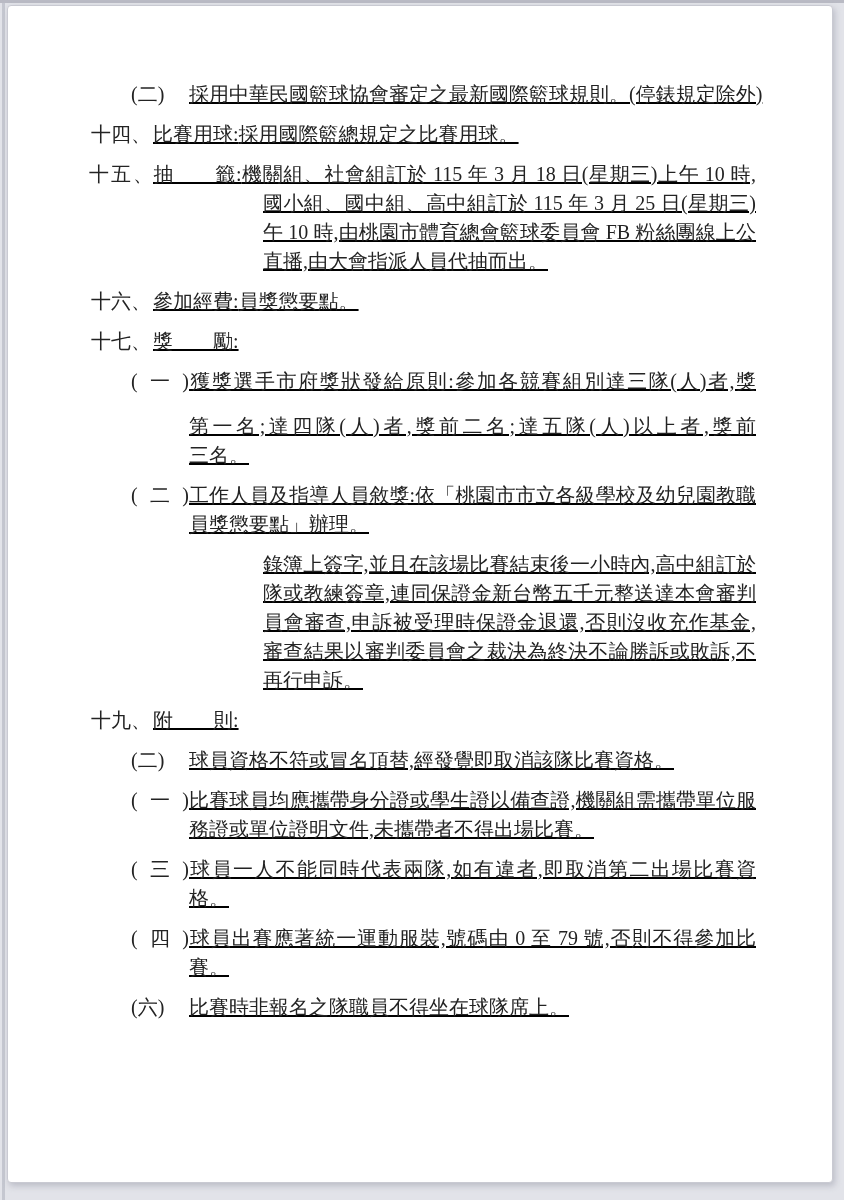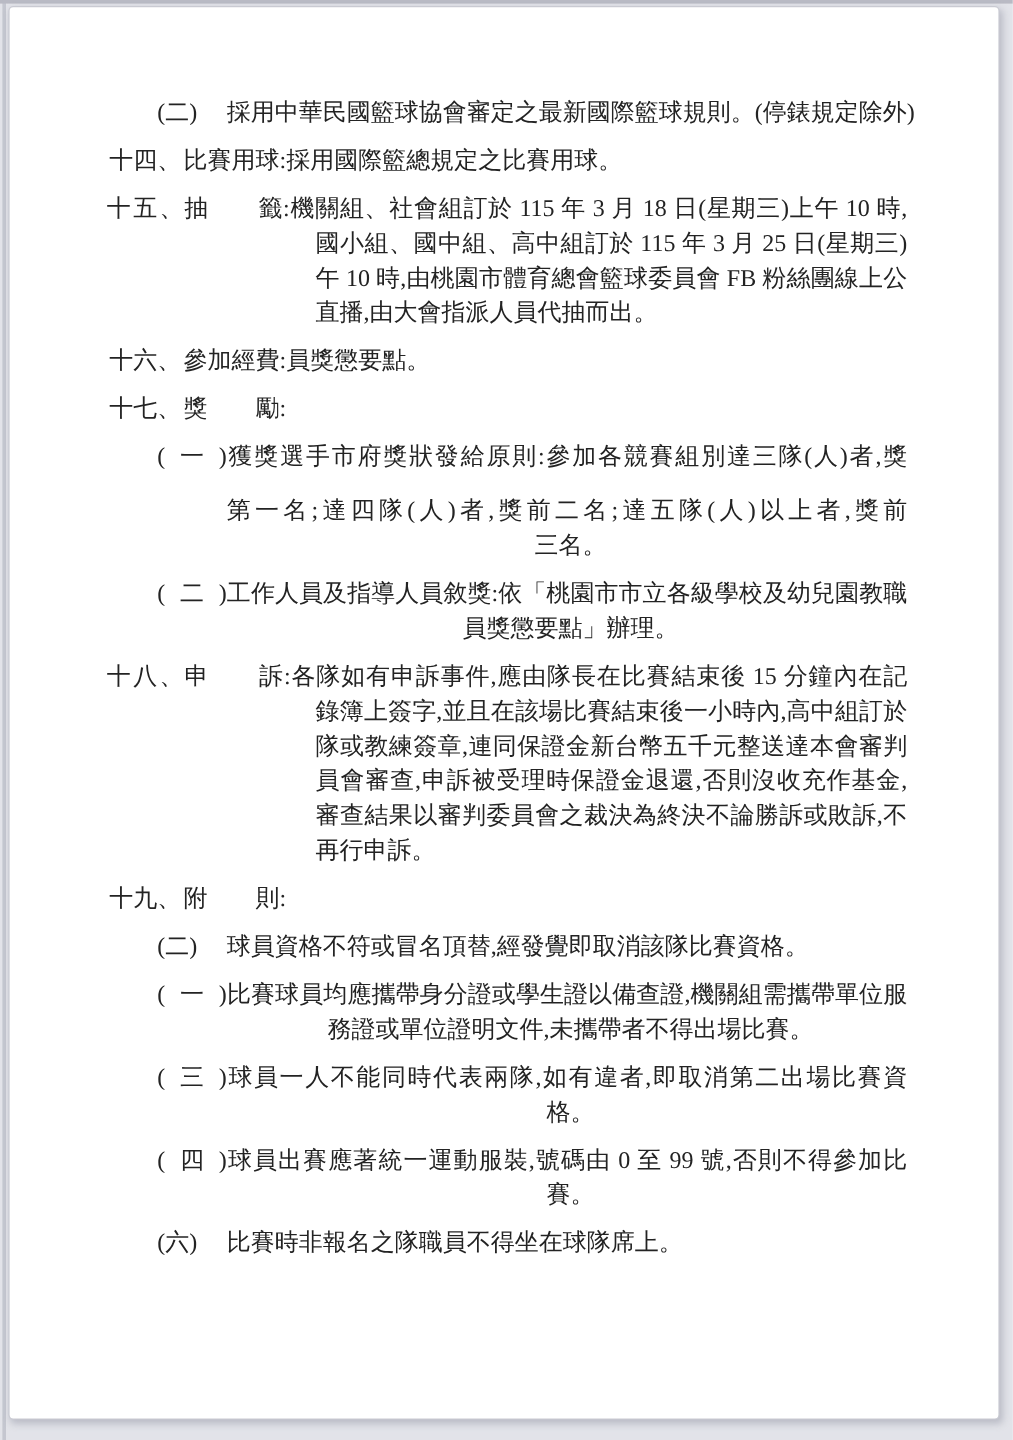--- a/index.html
+++ b/index.html
@@ -11,34 +11,35 @@
   
   .edge-top{position:absolute;top:0;left:0;right:0;height:3px;background:var(--edge_line_dark,#b9bac4);}
   .edge-left{position:absolute;top:0;left:2px;bottom:0;width:3px;background:var(--edge_line_dark,#b9bac4);opacity:.7;}
   .page{
     position:absolute;left:7px;top:5px;right:11px;bottom:17px;
     background:var(--paper,#ffffff);
     border:1px solid var(--edge_line,#c9cad2);
     border-radius:4px;
     box-shadow:2px 3px 6px rgba(140,142,158,.45);
     overflow:hidden;
+    text-decoration:underline;
   }
   .doc{
     padding:74px 70px 0 81px;
     color:var(--text,#232323);
     font-size:20px;
     letter-spacing:0;
   }
   .block{margin-bottom:11px;}
   .line{height:29px;line-height:29px;white-space:pre;}
   .num{display:inline-block;width:64px;text-align:center;}
   .marker{display:inline-block;width:58px;}
   .cont{padding-left:174px;}
   .sub{padding-left:42px;}
-  .subc{padding-left:100px;text-align:center;}
+  .subc{padding-left:100px;}
   .fill{text-align:justify;text-align-last:justify;white-space:normal;overflow:hidden;}
   .main.fill{width:667px;}
   .cont.fill{width:493px;}
   .sub.fill{width:625px;}
   .subc.fill{width:567px;margin-top:16px;}
 </style>
 </head>
 <body>
 
 <div class="edge-top"></div>
@@ -75,21 +76,20 @@
       <div class="line subc fill">第一名;達四隊(人)者,獎前二名;達五隊(人)以上者,獎前</div>
       <div class="line subc">三名。</div>
     </section>
 
     <section class="block">
       <div class="line sub fill"><span class="marker">(二)</span><span>工作人員及指導人員敘獎:依「桃園市市立各級學校及幼兒園教職</span></div>
       <div class="line subc">員獎懲要點」辦理。</div>
     </section>
 
     <section class="block">
-      <div class="line main fill"><span class="num">十八、</span><span class="label">申　　訴:</span><span>各隊如有申訴事件,應由隊長在比賽結束後 15 分鐘內在記</span></div>
       <div class="line cont fill">錄簿上簽字,並且在該場比賽結束後一小時內,高中組訂於</div>
       <div class="line cont fill">隊或教練簽章,連同保證金新台幣五千元整送達本會審判委</div>
       <div class="line cont fill">員會審查,申訴被受理時保證金退還,否則沒收充作基金,</div>
       <div class="line cont fill">審查結果以審判委員會之裁決為終決不論勝訴或敗訴,不得</div>
       <div class="line cont">再行申訴。</div>
     </section>
 
     <section class="block">
       <div class="line main"><span class="num">十九、</span><span class="label">附　　則:</span></div>
     </section>
@@ -102,21 +102,21 @@
       <div class="line sub fill"><span class="marker">(一)</span><span>比賽球員均應攜帶身分證或學生證以備查證,機關組需攜帶單位服</span></div>
       <div class="line subc">務證或單位證明文件,未攜帶者不得出場比賽。</div>
     </section>
 
     <section class="block">
       <div class="line sub fill"><span class="marker">(三)</span><span>球員一人不能同時代表兩隊,如有違者,即取消第二出場比賽資</span></div>
       <div class="line subc">格。</div>
     </section>
 
     <section class="block">
-      <div class="line sub fill"><span class="marker">(四)</span><span>球員出賽應著統一運動服裝,號碼由 0 至 99 號,否則不得參加比</span></div>
+      <div class="line sub fill"><span class="marker">(四)</span><span>球員出賽應著統一運動服裝,號碼由 0 至 79 號,否則不得參加比</span></div>
       <div class="line subc">賽。</div>
     </section>
 
 
     <section class="block">
       <div class="line sub"><span class="marker">(六)</span><span>比賽時非報名之隊職員不得坐在球隊席上。</span></div>
     </section>
 
   </div>
 </div>

